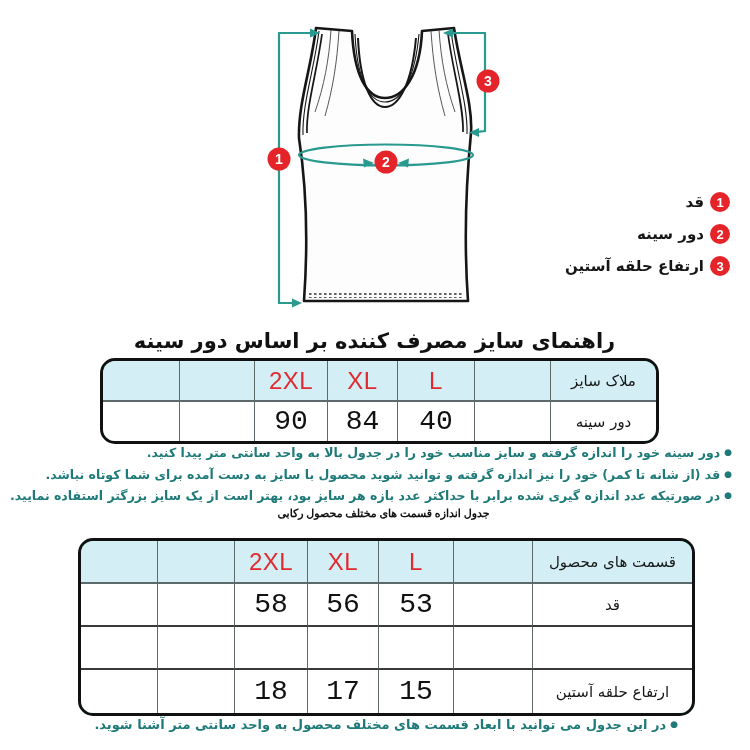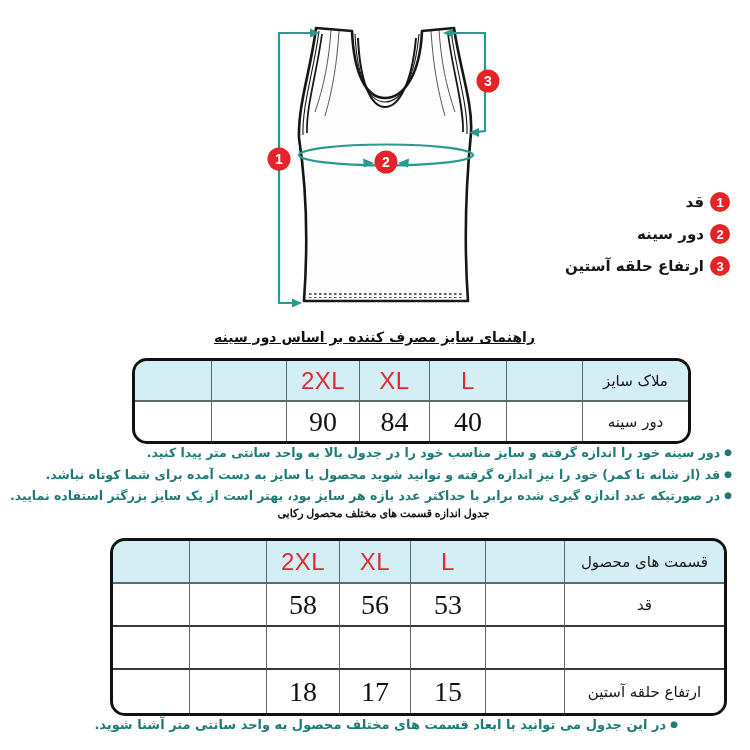--- a/index.html
+++ b/index.html
@@ -13,40 +13,39 @@
   .legend{position:absolute;top:192px;right:20px;display:flex;flex-direction:column;align-items:flex-end;gap:12px;}
   .legend-row{direction:rtl;display:flex;align-items:center;gap:6px;white-space:nowrap;}
   .legend-badge{
     width:20px;height:20px;border-radius:50%;background:#e52429;color:#fff;
     display:flex;align-items:center;justify-content:center;
     font-size:13px;font-weight:bold;font-family:"Liberation Sans", sans-serif;flex:0 0 auto;
   }
   .legend-label{font-size:15px;font-weight:bold;color:#161616;}
   
   .sec-title{position:absolute;text-align:center;font-weight:bold;color:#111;white-space:nowrap;direction:rtl;}
-  .title-1{left:98px;top:329px;width:553px;font-size:14px;text-decoration:underline;}
+  .title-1{left:98px;top:329px;width:553px;font-size:21px;}
   .title-2{left:78px;top:507px;width:611px;font-size:11px;font-family:Liberation Serif, serif;}
   
   .sg-table{
     position:absolute;background:#22c55e;border:3px solid #111;border-radius:15px;overflow:hidden;
     display:grid;
-    margin-left:32px;
   }
   .table-1{left:100px;top:358px;width:553px;height:80px;
     grid-template-columns:77px 75px 73px 70px 77px 76px 1fr;
     grid-template-rows:41px 1fr;}
   .table-2{left:78px;top:538px;width:611px;height:172px;
     grid-template-columns:77px 77px 73px 71px 75px 79px 1fr;
     grid-template-rows:43px 43px 43px 1fr;}
   .cell{display:flex;align-items:center;justify-content:center;background:#fff;}
   .cell.vline{border-right:1.5px solid #5c6a6c;}
   .cell.hdr{background:#d4eef6;border-bottom:2px solid #5c6a6c;}
   .cell.hline{border-bottom:2px solid #3a3a3a;}
   .size-red{color:#e02a2e;font-size:24px;font-family:"Liberation Sans","DejaVu Sans",sans-serif;letter-spacing:0.5px;}
-  .val{color:#111;font-size:28px;font-family:Liberation Serif, serif;}
+  .val{color:#111;font-size:28px;font-family:Liberation Mono, monospace;}
   .fa-cell{direction:rtl;font-size:15px;font-weight:normal;color:#161616;white-space:nowrap;}
   
   .notes{position:absolute;top:442px;right:18px;width:714px;direction:rtl;text-align:right;}
   .note-line{color:#1d7a78;font-size:12.5px;font-weight:bold;line-height:21.5px;white-space:nowrap;margin-left:24px;}
   .note-dot{font-size:9px;vertical-align:2px;margin-left:4px;color:#1d7a78;}
   .footer-note{position:absolute;top:717px;right:72px;direction:rtl;text-align:right;
     color:#1d7a78;font-size:13px;font-weight:bold;white-space:nowrap;}
 </style>
 </head>
 <body>

